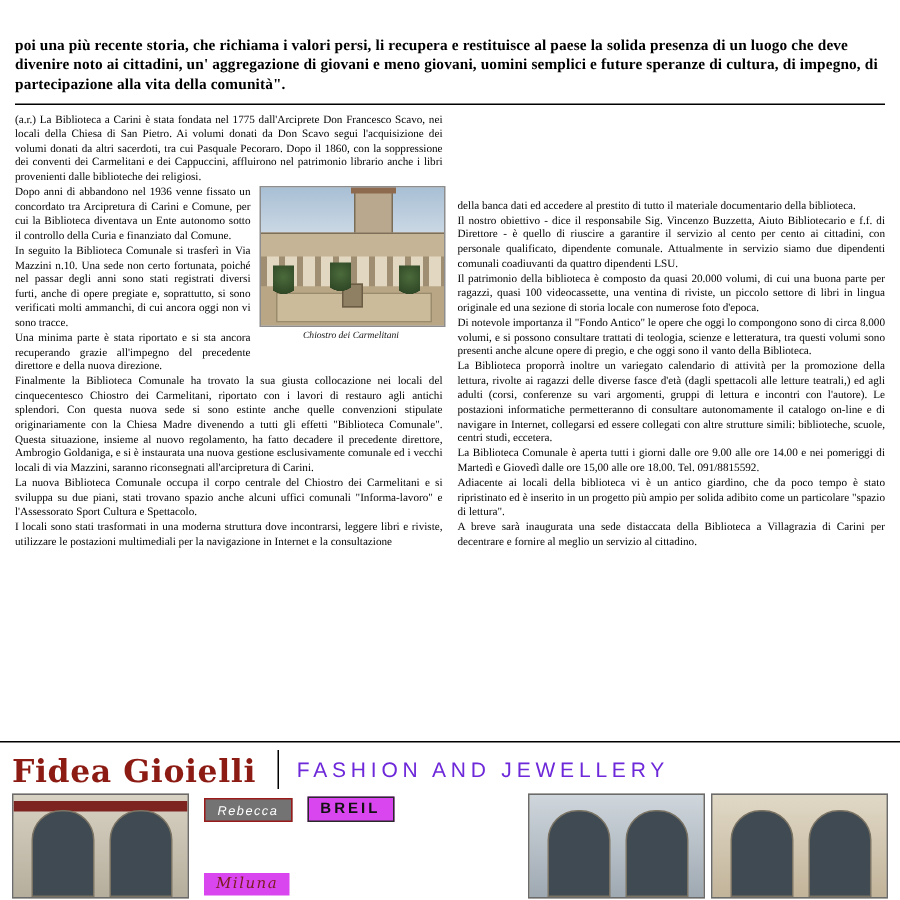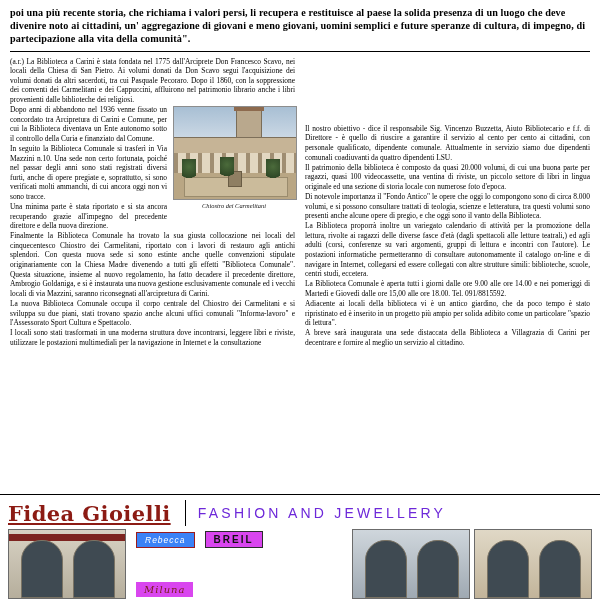--- a/index.html
+++ b/index.html
@@ -20,21 +20,21 @@
     height: 600px;
     box-sizing: border-box;
     padding: 4px 8px 0 8px;
   }
   .headline {
     font-family: "Liberation Serif", serif;
     font-size: 10.2px;
     font-weight: bold;
     line-height: 13.2px;
     text-align: left;
-    margin: 2px 2px 0 2px;
+    margin: 20px 2px 0 2px;
     letter-spacing: 0.1px;
   }
   .rule {
     border: 0;
     border-top: 1.2px solid #000;
     margin: 5px 2px 5px 2px;
   }
   .columns {
     display: flex;
     gap: 10px;
@@ -135,21 +135,20 @@
     padding: 2px 6px 0 8px;
     box-sizing: border-box;
   }
   .ad-logo {
     font-family: "DejaVu Serif", serif;
     font-size: 21px;
     font-weight: bold;
     color: #8c1b14;
     letter-spacing: 0.4px;
     white-space: nowrap;
-    text-decoration: underline;
   }
   .ad-divider {
     width: 1.2px;
     align-self: stretch;
     background: #000;
     margin: 3px 12px 3px 14px;
   }
   .ad-tagline {
     font-family: Liberation Sans, sans-serif;
     font-size: 14px;
@@ -203,21 +202,21 @@
     border: 1px solid #2b2b2b;
     padding: 2px 8px;
     font-family: "Liberation Sans", sans-serif;
     font-size: 9px;
     letter-spacing: 1px;
     color: #111;
     background: #d946ef;
     white-space: nowrap;
   }
   .brand-box.red {
-    background: #3b82f6;
+    background: #737373;
     color: #fff;
     border-color: #9b1b1b;
     font-style: italic;
     font-size: 8.5px;
   }
   .brand-box.script {
     font-family: "DejaVu Serif", serif;
     font-style: italic;
     font-size: 10px;
     color: #7a1d1d;
@@ -262,20 +261,21 @@
 
       <p>Dopo anni di abbandono nel 1936 venne fissato un concordato tra Arcipretura di Carini e Comune, per cui la Biblioteca diventava un Ente autonomo sotto il controllo della Curia e finanziato dal Comune.</p>
       <p>In seguito la Biblioteca Comunale si trasferì in Via Mazzini n.10. Una sede non certo fortunata, poiché nel passar degli anni sono stati registrati diversi furti, anche di opere pregiate e, soprattutto, si sono verificati molti ammanchi, di cui ancora oggi non vi sono tracce.</p>
       <p>Una minima parte è stata riportato e si sta ancora recuperando grazie all'impegno del precedente direttore e della nuova direzione.</p>
       <p>Finalmente la Biblioteca Comunale ha trovato la sua giusta collocazione nei locali del cinquecentesco Chiostro dei Carmelitani, riportato con i lavori di restauro agli antichi splendori. Con questa nuova sede si sono estinte anche quelle convenzioni stipulate originariamente con la Chiesa Madre divenendo a tutti gli effetti "Biblioteca Comunale". Questa situazione, insieme al nuovo regolamento, ha fatto decadere il precedente direttore, Ambrogio Goldaniga, e si è instaurata una nuova gestione esclusivamente comunale ed i vecchi locali di via Mazzini, saranno riconsegnati all'arcipretura di Carini.</p>
       <p>La nuova Biblioteca Comunale occupa il corpo centrale del Chiostro dei Carmelitani e si sviluppa su due piani, stati trovano spazio anche alcuni uffici comunali "Informa-lavoro" e l'Assessorato Sport Cultura e Spettacolo.</p>
       <p>I locali sono stati trasformati in una moderna struttura dove incontrarsi, leggere libri e riviste, utilizzare le postazioni multimediali per la navigazione in Internet e la consultazione</p>
     </div>
 
     <div class="col">
+      <p>della banca dati ed accedere al prestito di tutto il materiale documentario della biblioteca.</p>
       <p>Il nostro obiettivo - dice il responsabile Sig. Vincenzo Buzzetta, Aiuto Bibliotecario e f.f. di Direttore - è quello di riuscire a garantire il servizio al cento per cento ai cittadini, con personale qualificato, dipendente comunale. Attualmente in servizio siamo due dipendenti comunali coadiuvanti da quattro dipendenti LSU.</p>
       <p>Il patrimonio della biblioteca è composto da quasi 20.000 volumi, di cui una buona parte per ragazzi, quasi 100 videocassette, una ventina di riviste, un piccolo settore di libri in lingua originale ed una sezione di storia locale con numerose foto d'epoca.</p>
       <p>Di notevole importanza il "Fondo Antico" le opere che oggi lo compongono sono di circa 8.000 volumi, e si possono consultare trattati di teologia, scienze e letteratura, tra questi volumi sono presenti anche alcune opere di pregio, e che oggi sono il vanto della Biblioteca.</p>
       <p>La Biblioteca proporrà inoltre un variegato calendario di attività per la promozione della lettura, rivolte ai ragazzi delle diverse fasce d'età (dagli spettacoli alle letture teatrali,) ed agli adulti (corsi, conferenze su vari argomenti, gruppi di lettura e incontri con l'autore). Le postazioni informatiche permetteranno di consultare autonomamente il catalogo on-line e di navigare in Internet, collegarsi ed essere collegati con altre strutture simili: biblioteche, scuole, centri studi, eccetera.</p>
       <p>La Biblioteca Comunale è aperta tutti i giorni dalle ore 9.00 alle ore 14.00 e nei pomeriggi di Martedì e Giovedì dalle ore 15,00 alle ore 18.00. Tel. 091/8815592.</p>
       <p>Adiacente ai locali della biblioteca vi è un antico giardino, che da poco tempo è stato ripristinato ed è inserito in un progetto più ampio per solida adibito come un particolare "spazio di lettura".</p>
       <p>A breve sarà inaugurata una sede distaccata della Biblioteca a Villagrazia di Carini per decentrare e fornire al meglio un servizio al cittadino.</p>
     </div>
 
   </div>

